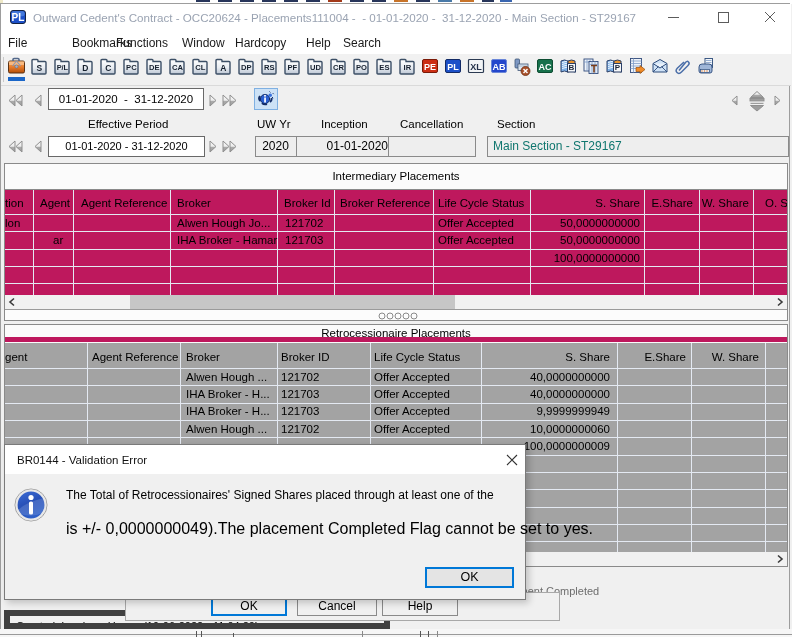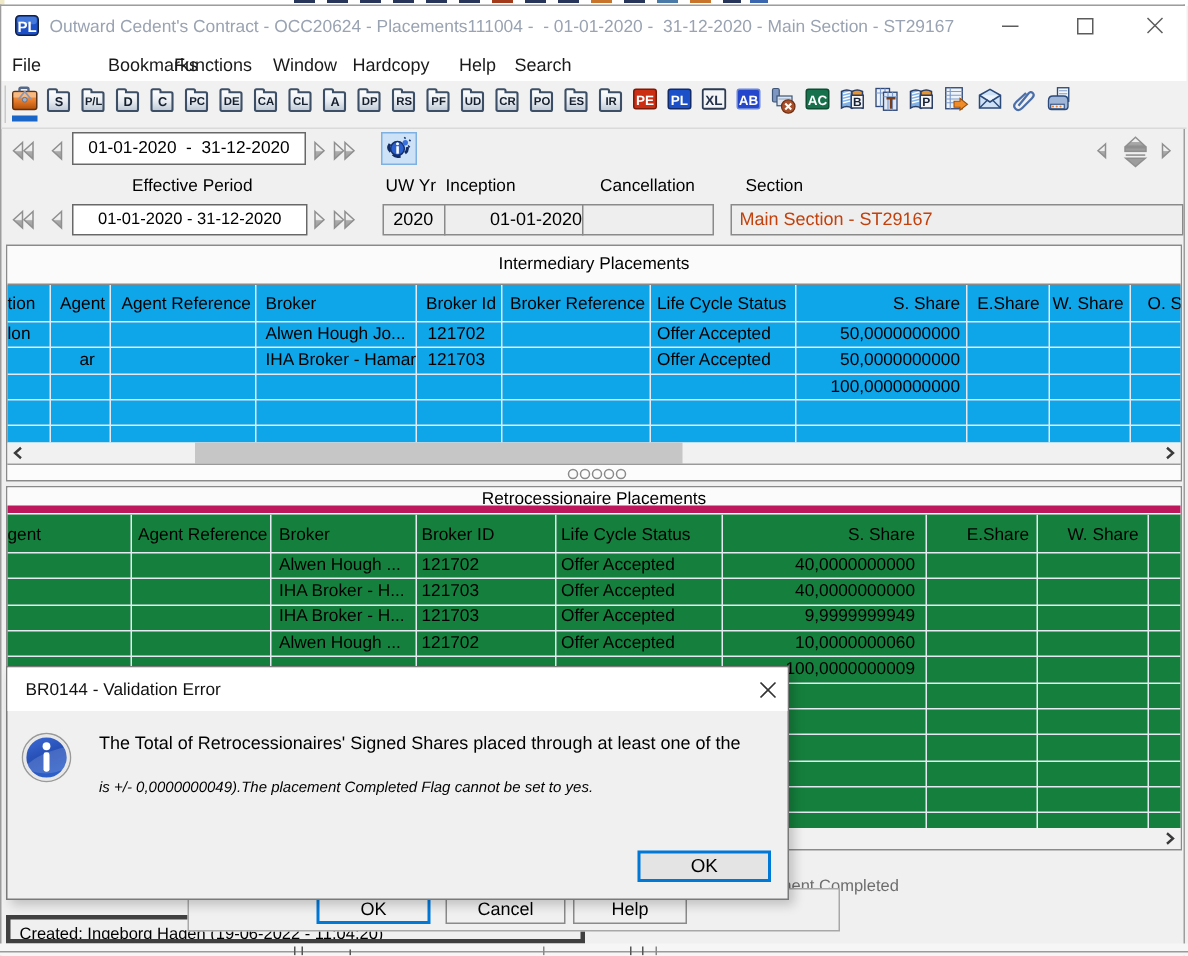--- a/index.html
+++ b/index.html
@@ -272,45 +272,45 @@
     <circle cx="8" cy="9" r="4.6" fill="#2a5fd0"></circle>
     <circle cx="8" cy="9" r="4.6" fill="none" stroke="#14306e" stroke-width="1"></circle>
     <rect x="7.2" y="7.5" width="1.7" height="5" fill="#ffffff"></rect>
     <circle cx="8" cy="5.8" r="1" fill="#ffffff"></circle>
     <circle cx="13.2" cy="5.2" r="1.8" fill="#3a72dd"></circle>
     <path d="M12.5 1.5 l0.9 0.9 M15.8 3.2 l0.9 0.9 M15 7 l1.2 1.2" stroke="#14306e" stroke-width="1"></path>
   </svg>
 
   <div class="txt" style="left:88px;top:118px;font-size:11.5px;color:#000;">Effective Period</div>
   <div class="txt" style="left:257px;top:118px;font-size:11.5px;color:#000;">UW Yr</div>
-  <div class="txt" style="left:297px;top:118px;font-size:11.5px;color:#000;">Inception</div>
+  <div class="txt" style="left:321px;top:118px;font-size:11.5px;color:#000;">Inception</div>
   <div class="txt" style="left:400px;top:118px;font-size:11.5px;color:#000;">Cancellation</div>
   <div class="txt" style="left:497px;top:118px;font-size:11.5px;color:#000;">Section</div>
 
   <svg class="abs" style="left:0;top:134px;" width="250" height="24" viewBox="0 0 250 24">
     <g fill="url(#ag)" stroke="#8f8f8f" stroke-width="1">
       <path d="M15 7 L9 12.5 L15 18 Z"></path>
         <path d="M22 7 L16 12.5 L22 18 Z"></path>
       <path d="M41 7 L35 12.5 L41 18 Z"></path>
       <path d="M210 7 L216 12.5 L210 18 Z"></path>
       <path d="M223 7 L229 12.5 L223 18 Z"></path>
         <path d="M230 7 L236 12.5 L230 18 Z"></path>
     </g>
   </svg>
   <div class="abs" style="left:48px;top:136px;width:157px;height:21px;background:#ffffff;border:1px solid #686868;box-sizing:border-box;text-align:center;font-size:11px;color:#000;line-height:19px;">01-01-2020 - 31-12-2020</div>
   <div class="abs" style="left:255px;top:136px;width:221px;height:21px;background:#eeeeee;border:1px solid #8a8a8a;box-sizing:border-box;"></div>
   <div class="vline" style="left:296px;top:136px;height:21px;background:#8a8a8a;"></div>
   <div class="vline" style="left:388px;top:136px;height:21px;background:#8a8a8a;"></div>
   <div class="abs" style="left:255px;top:136px;width:41px;height:21px;text-align:center;font-size:12px;color:#000;line-height:20px;">2020</div>
   <div class="abs" style="left:296px;top:136px;width:92px;height:21px;text-align:right;font-size:12px;color:#000;line-height:20px;">01-01-2020</div>
-  <div class="abs" style="left:487px;top:136px;width:302px;height:21px;background:#eeeeee;border:1px solid #8a8a8a;box-sizing:border-box;font-size:12px;color:#c2410c;line-height:19px;padding-left:5px;">Main Section - ST29167</div>
+  <div class="abs" style="left:487px;top:136px;width:302px;height:21px;background:#eeeeee;border:1px solid #8a8a8a;box-sizing:border-box;font-size:12px;color:#0f766e;line-height:19px;padding-left:5px;">Main Section - ST29167</div>
 
   <div class="abs" style="left:4px;top:163px;width:784px;height:158px;border:1px solid #8a8a8a;box-sizing:border-box;background:#fbfbfb;"></div>
   <div class="abs" style="left:5px;top:164px;width:782px;height:26px;background:#fbfbfb;border-bottom:1px solid #8a8a8a;box-sizing:border-box;text-align:center;font-size:11.5px;color:#000;line-height:25px;">Intermediary Placements</div>
-  <div class="abs" style="left:5px;top:190px;width:782px;height:105px;background:#0ea5e9;overflow:hidden;">
+  <div class="abs" style="left:5px;top:190px;width:782px;height:105px;background:#be185d;overflow:hidden;">
 
     <div class="vline" style="left:28px;top:0;height:105px;background:#e4e9f2;"></div>
     <div class="vline" style="left:68px;top:0;height:105px;background:#e4e9f2;"></div>
     <div class="vline" style="left:165px;top:0;height:105px;background:#e4e9f2;"></div>
     <div class="vline" style="left:272px;top:0;height:105px;background:#e4e9f2;"></div>
     <div class="vline" style="left:329px;top:0;height:105px;background:#e4e9f2;"></div>
     <div class="vline" style="left:428px;top:0;height:105px;background:#e4e9f2;"></div>
     <div class="vline" style="left:525px;top:0;height:105px;background:#e4e9f2;"></div>
     <div class="vline" style="left:639px;top:0;height:105px;background:#e4e9f2;"></div>
     <div class="vline" style="left:694px;top:0;height:105px;background:#e4e9f2;"></div>
@@ -362,21 +362,21 @@
       <circle cx="7" cy="4" r="3"></circle>
         <circle cx="15" cy="4" r="3"></circle>
         <circle cx="23" cy="4" r="3"></circle>
         <circle cx="31" cy="4" r="3"></circle>
         <circle cx="39" cy="4" r="3"></circle>
     </g>
   </svg>
 
   <div class="abs" style="left:4px;top:324px;width:784px;height:243px;border:1px solid #8a8a8a;box-sizing:border-box;background:#fbfbfb;"></div>
   <div class="abs" style="left:5px;top:325px;width:782px;height:17px;background:#fbfbfb;border-bottom:5px solid #be185d;box-sizing:border-box;text-align:center;font-size:11.5px;color:#000;line-height:16px;">Retrocessionaire Placements</div>
-  <div class="abs" style="left:5px;top:343px;width:782px;height:209px;background:#15803d;overflow:hidden;">
+  <div class="abs" style="left:5px;top:343px;width:782px;height:209px;background:#a3a3a3;overflow:hidden;">
 
     <div class="vline" style="left:82px;top:0;height:209px;background:#e4e9f2;"></div>
     <div class="vline" style="left:175px;top:0;height:209px;background:#e4e9f2;"></div>
     <div class="vline" style="left:272px;top:0;height:209px;background:#e4e9f2;"></div>
     <div class="vline" style="left:365px;top:0;height:209px;background:#e4e9f2;"></div>
     <div class="vline" style="left:476px;top:0;height:209px;background:#e4e9f2;"></div>
     <div class="vline" style="left:612px;top:0;height:209px;background:#e4e9f2;"></div>
     <div class="vline" style="left:686px;top:0;height:209px;background:#e4e9f2;"></div>
     <div class="vline" style="left:760px;top:0;height:209px;background:#e4e9f2;"></div>
 
@@ -422,21 +422,21 @@
 
   <div class="abs" style="left:5px;top:552px;width:782px;height:14px;background:#f1f1f1;"></div>
   <div class="abs" style="left:130px;top:552px;width:325px;height:14px;background:#c6c6c6;"></div>
   <svg class="abs" style="left:5px;top:552px;" width="782" height="14" viewBox="0 0 782 14">
     <path d="M9 3.5 L5 7 L9 10.5" fill="none" stroke="#3a3a3a" stroke-width="1.6"></path>
     <path d="M773 3.5 L777 7 L773 10.5" fill="none" stroke="#3a3a3a" stroke-width="1.6"></path>
   </svg>
 
   <div class="txt" style="left:491px;top:585px;font-size:11px;color:#6d6d6d;">Placement Completed</div>
 
-  <div class="abs" style="left:4px;top:610px;width:386px;height:19px;background:#f0f0f0;border:3px solid #404040;box-sizing:border-box;font-size:11px;color:#000;line-height:20px;padding-left:6px;white-space:nowrap;overflow:hidden;">Created: Ingeborg Hagen (19-06-2022 - 11:04:20)</div>
+  <div class="abs" style="left:4px;top:610px;width:386px;height:19px;background:#f0f0f0;border:6px solid #404040;box-sizing:border-box;font-size:11px;color:#000;line-height:20px;padding-left:6px;white-space:nowrap;overflow:hidden;">Created: Ingeborg Hagen (19-06-2022 - 11:04:20)</div>
 
   <div class="abs" style="left:125px;top:592px;width:435px;height:29px;background:#f0f0f0;border:1px solid #a8a8a8;box-sizing:border-box;"></div>
   <div class="abs" style="left:211px;top:596px;width:76px;height:20px;background:#f0f0f0;border:2px solid #0078d7;box-sizing:border-box;text-align:center;font-size:12px;color:#000;line-height:16px;">OK</div>
   <div class="abs" style="left:297px;top:596px;width:80px;height:20px;background:#f0f0f0;border:1px solid #8a8a8a;box-sizing:border-box;text-align:center;font-size:12px;color:#000;line-height:18px;">Cancel</div>
   <div class="abs" style="left:382px;top:596px;width:76px;height:20px;background:#f0f0f0;border:1px solid #8a8a8a;box-sizing:border-box;text-align:center;font-size:12px;color:#000;line-height:18px;">Help</div>
 
   <div class="abs" style="left:0;top:629px;width:792px;height:8px;background:#f6f6f6;"></div>
   <div class="hline" style="left:0;top:634px;width:792px;background:#9a9a9a;"></div>
   <div class="vline" style="left:196px;top:631px;height:6px;background:#555;"></div>
   <div class="vline" style="left:201px;top:631px;height:6px;background:#555;"></div>
@@ -460,16 +460,16 @@
             <stop offset="1" stop-color="#2d5fc8"></stop>
         </linearGradient>
       </defs>
       <circle cx="17" cy="17" r="16" fill="none" stroke="#9a9a9a" stroke-width="1"></circle>
       <circle cx="17" cy="17" r="14.4" fill="url(#ig)" stroke="#e8e8e8" stroke-width="2"></circle>
       <path d="M4 22 Q12 14 30 10 L30 24 Q20 30 6 26 Z" fill="#ffffff" opacity="0.14"></path>
       <circle cx="17" cy="9.5" r="2.6" fill="#ffffff"></circle>
       <rect x="15" y="13.5" width="4" height="13" rx="1.6" fill="#ffffff"></rect>
     </svg>
     <div class="txt" style="left:61px;top:43px;font-size:12px;color:#000;">The Total of Retrocessionaires' Signed Shares placed through at least one of the</div>
-    <div class="txt" style="left:61px;top:75px;font-size:10px;color:#000;font-style:italic;">is +/- 0,0000000049).The placement Completed Flag cannot be set to yes.</div>
+    <div class="txt" style="left:61px;top:75px;font-size:16px;color:#000;">is +/- 0,0000000049).The placement Completed Flag cannot be set to yes.</div>
     <div class="abs" style="left:420px;top:122px;width:89px;height:21px;background:#e4e4e4;border:2px solid #0078d7;box-sizing:border-box;text-align:center;font-size:12.5px;color:#000;line-height:17px;">OK</div>
   </div>
 </div>
 
 </body></html>

